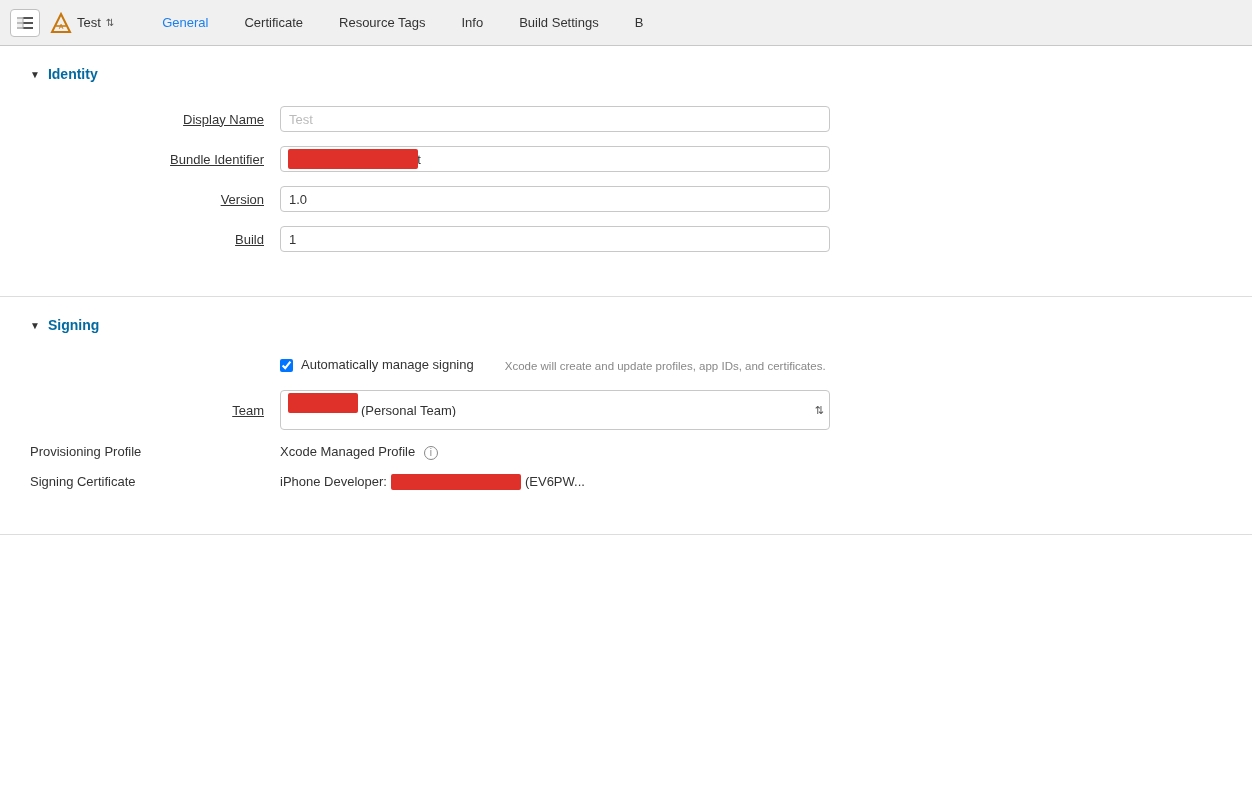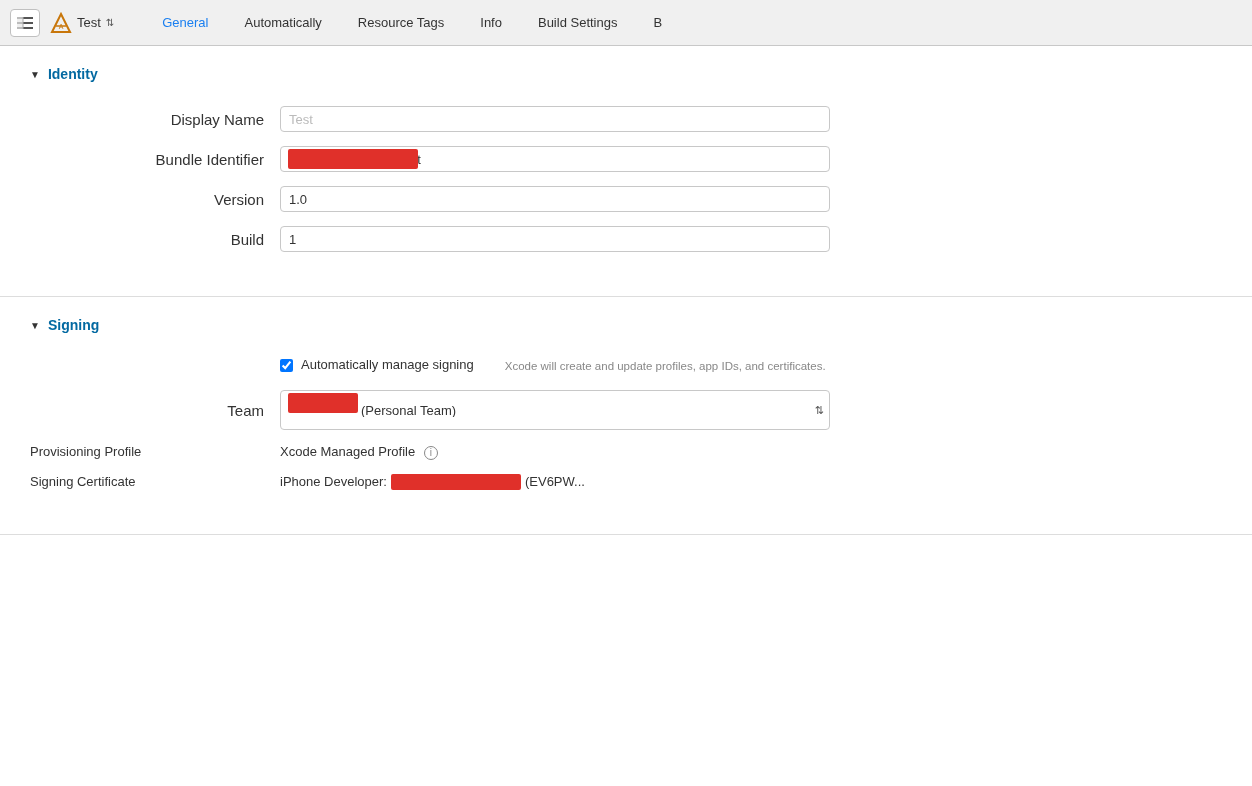--- a/index.html
+++ b/index.html
@@ -100,23 +100,24 @@
     
     .form-row {
       display: flex;
       align-items: center;
       margin-bottom: 14px;
     }
     .form-label {
       width: 250px;
       text-align: right;
       padding-right: 16px;
-      font-size: 15px;
+      font-size: 13px;
       color: #333;
       flex-shrink: 0;
+      text-decoration: underline;
     }
     .form-input {
       flex: 1;
       max-width: 550px;
       height: 26px;
       border: 1px solid #c8c8c8;
       border-radius: 4px;
       padding: 0 8px;
       font-size: 13px;
       color: #333;
@@ -290,21 +291,21 @@
       <polygon points="11,2 20,20 2,20" fill="none" stroke="#c8760a" stroke-width="2"></polygon>
       <line x1="6" y1="14" x2="16" y2="14" stroke="#c8760a" stroke-width="1.5"></line>
       <text x="11" y="17" text-anchor="middle" font-size="7" fill="#c8760a" font-family="Arial">A</text>
     </svg>
     <span class="project-name">Test</span>
     <span class="project-stepper">⇅</span>
   </div>
 
   <div class="tab-bar">
     <div class="tab active">General</div>
-    <div class="tab">Automatically</div>
+    <div class="tab">Certificate</div>
     <div class="tab">Resource Tags</div>
     <div class="tab">Info</div>
     <div class="tab">Build Settings</div>
     <div class="tab">B</div>
   </div>
 </div>
 
 <div class="content">
 
   <div class="section">

